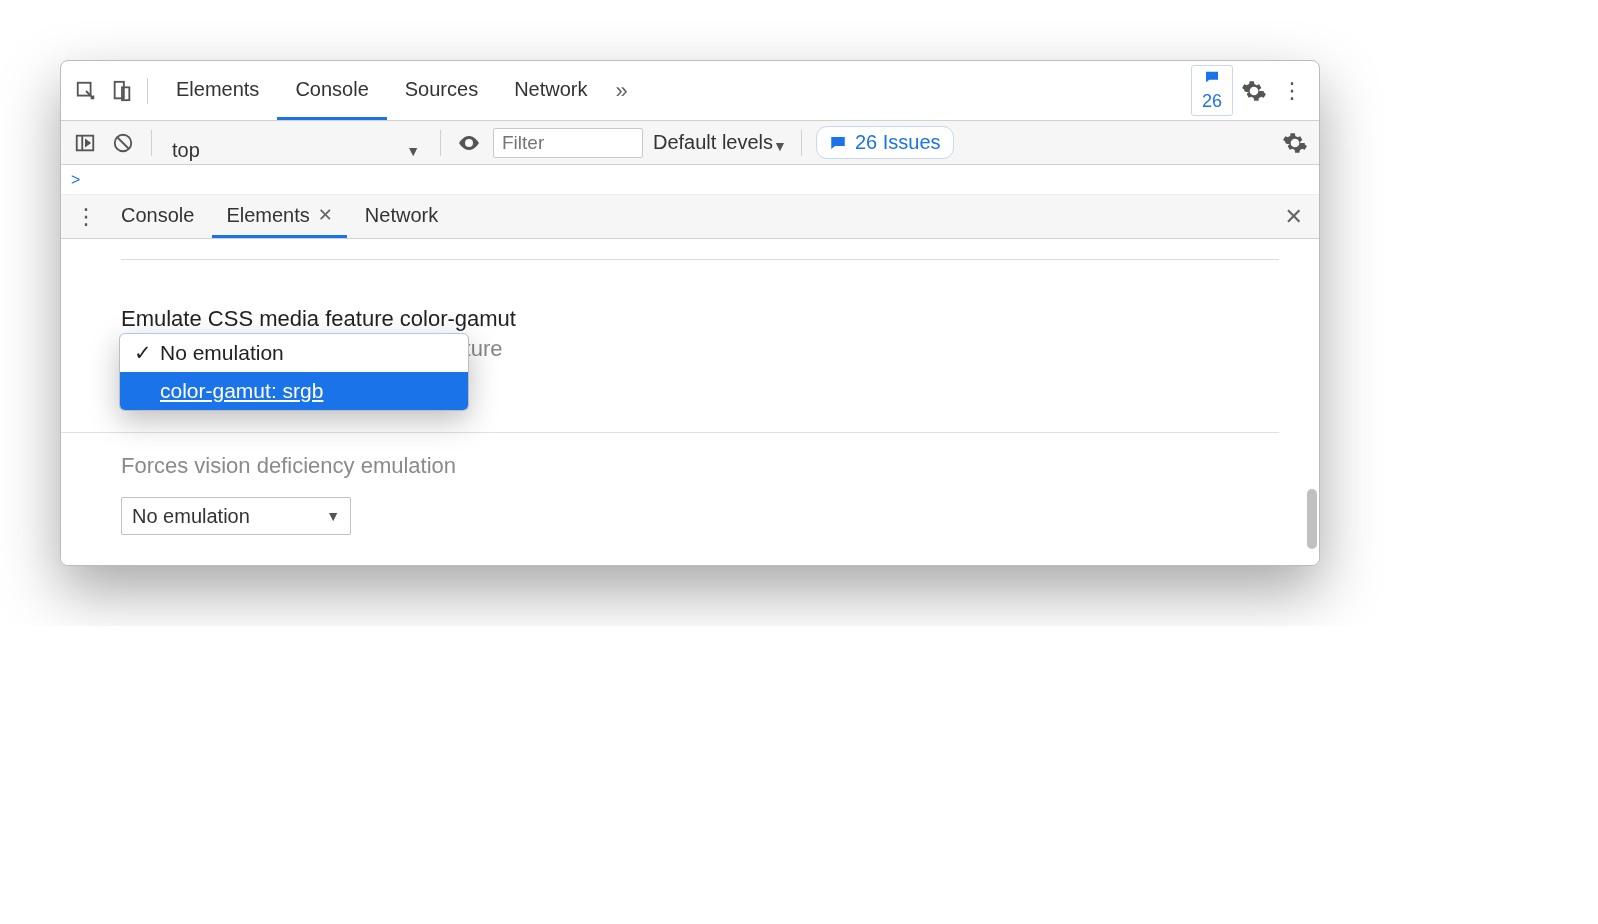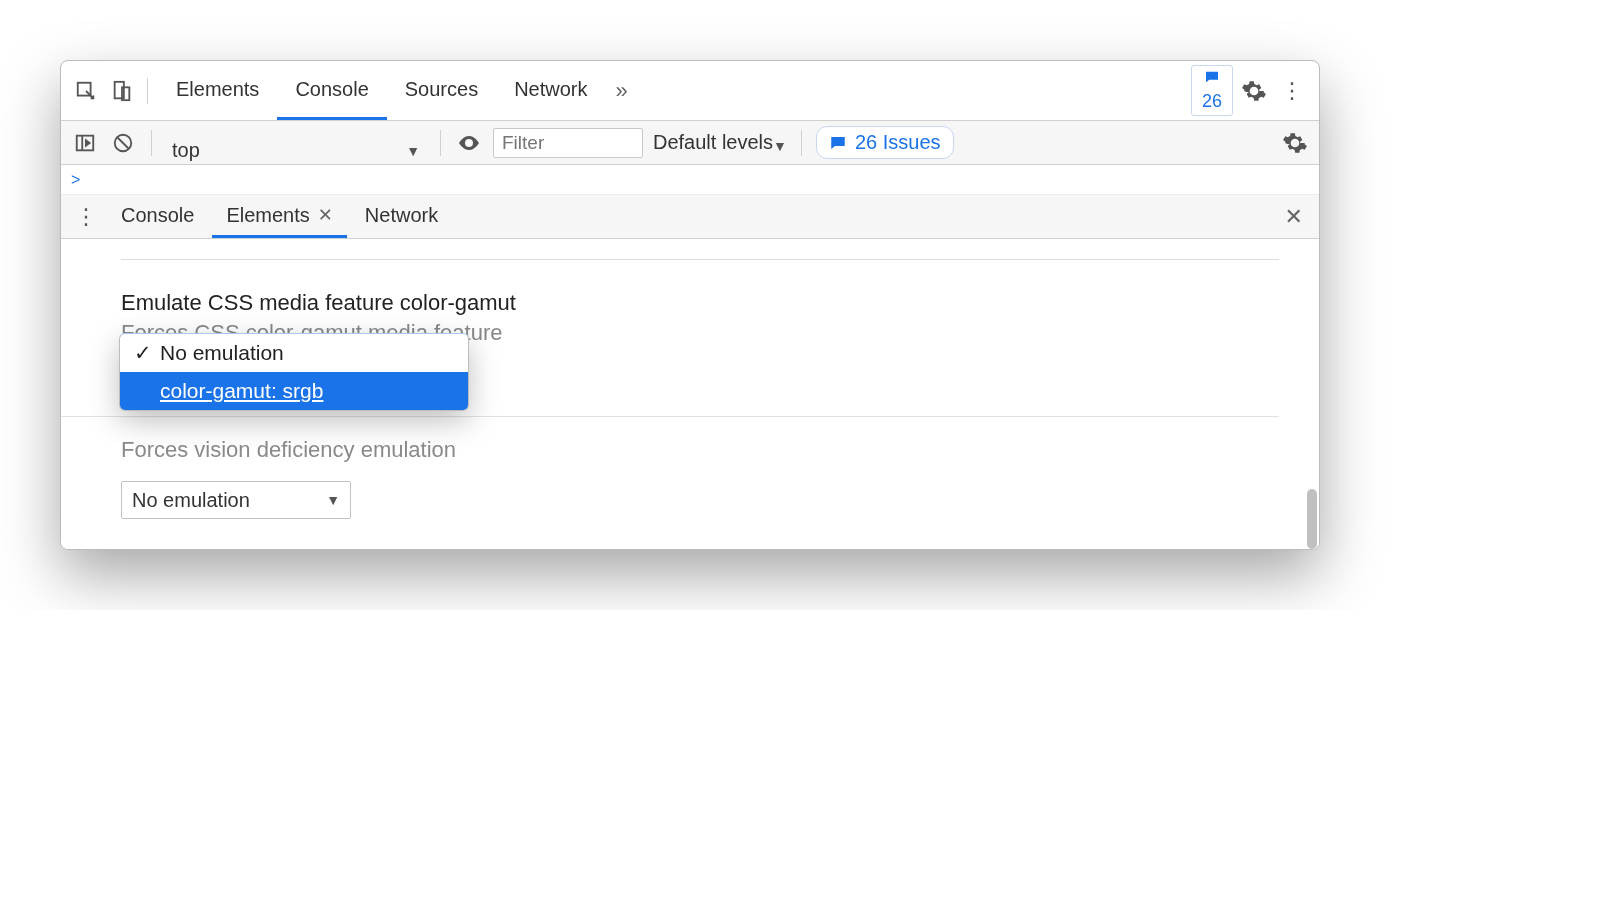--- a/index.html
+++ b/index.html
@@ -34,21 +34,21 @@
 .console-line { height:30px; display:flex; align-items:center; padding:0 10px; color:#1a73e8; font-family:Menlo,Consolas,monospace; font-size:16px; border-bottom:1px solid #eee; }
 
 .drawer-tabs { height:44px; background:#f6f6f6; border-bottom:1px solid #d0d0d0; display:flex; align-items:center; padding:0 8px; gap:4px; }
 .drawer-tab { padding:0 14px; height:100%; display:flex; align-items:center; gap:8px; font-size:20px; color:#333; border-bottom:3px solid transparent; cursor:pointer; }
 .drawer-tab.active { border-bottom-color:#1a73e8; }
 .close-x { font-size:18px; color:#666; }
 .drawer-close { margin-left:auto; font-size:22px; color:#666; padding:0 8px; cursor:pointer; }
 
 .drawer-body { position:relative; background:#fff; padding:20px 0 30px 60px; }
 .section-top-border { border-top:1px solid #ddd; margin-right:40px; margin-bottom:0; }
-.section-title { font-size:22px; color:#222; margin-top:30px; }
+.section-title { font-size:22px; color:#222; margin-top:46px; }
 .section-sub { font-size:22px; color:#888; margin-top:4px; }
 .hr { border-top:1px solid #e2e2e2; margin:70px 40px 20px -60px; }
 .obscured { font-size:22px; color:#8a8a8a; margin-top:10px; }
 .dropdown-closed { margin-top:18px; border:1px solid #c2c2c2; background:#fff; height:38px; width:230px; display:flex; align-items:center; justify-content:space-between; padding:0 10px; font-size:20px; color:#333; border-radius:2px; }
 
 .popup { position:absolute; top:94px; left:58px; width:350px; background:#fff; border:1px solid #bdbdbd; border-radius:6px; box-shadow:0 10px 30px rgba(0,0,0,0.25); overflow:hidden; border-top:1px solid #a9c8ff; }
 .popup .opt { height:38px; display:flex; align-items:center; padding:0 14px; font-size:21px; color:#222; gap:10px; cursor:pointer; }
 .popup .opt .chk { width:16px; display:inline-block; }
 .popup .opt.highlight { background:#1a73e8; color:#fff;text-decoration:underline; }
 

